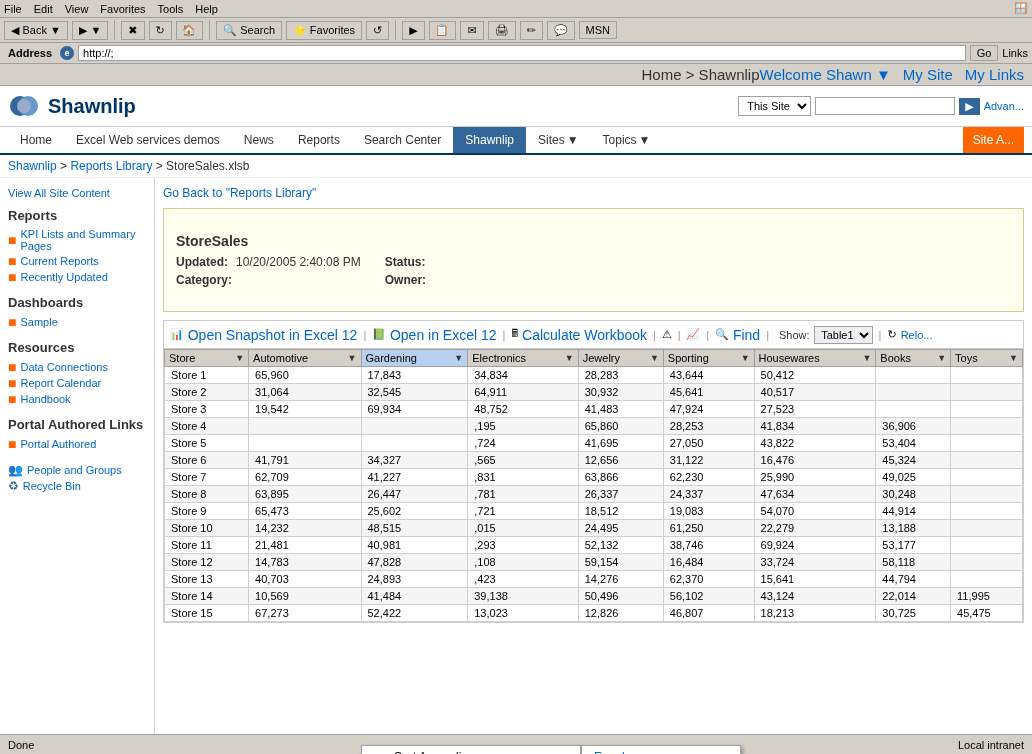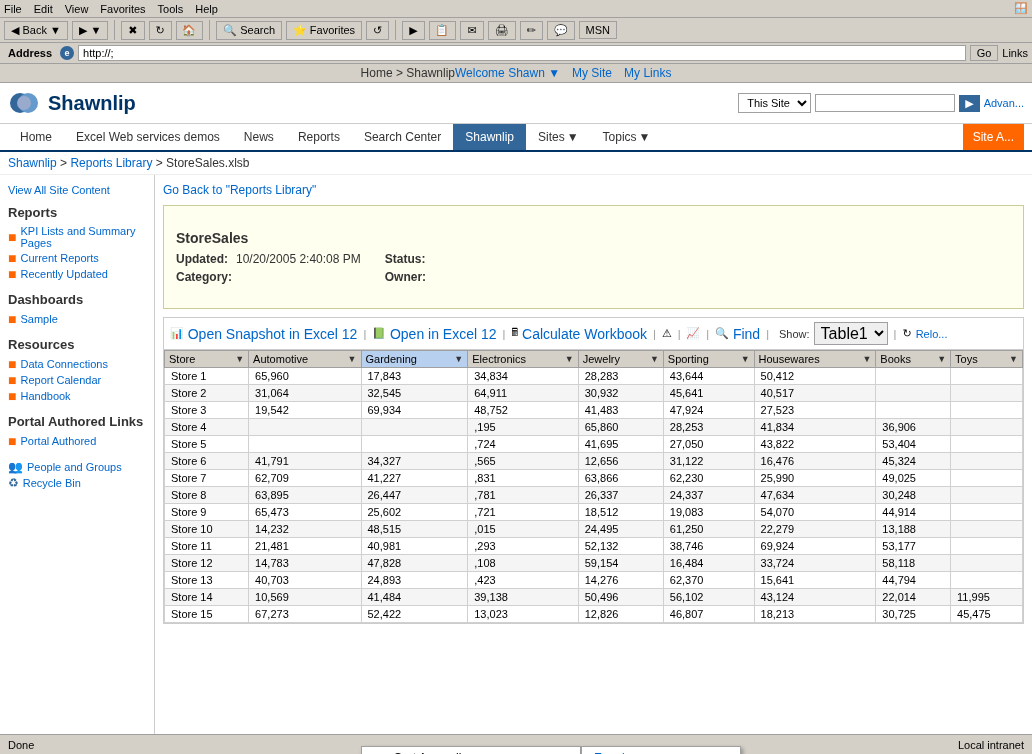--- a/index.html
+++ b/index.html
@@ -11,21 +11,21 @@
     .browser-toolbar { display: flex; align-items: center; padding: 2px 4px; background: #d4d0c8; border-bottom: 1px solid #a0a0a0; gap: 4px; }
     .browser-toolbar .tb-btn { background: #d4d0c8; border: 1px solid #a0a0a0; padding: 2px 6px; font-size: 11px; cursor: pointer; display: flex; align-items: center; gap: 2px; }
     .browser-toolbar .sep { width: 1px; height: 20px; background: #a0a0a0; margin: 0 2px; }
     .address-bar { display: flex; align-items: center; padding: 2px 4px; background: #d4d0c8; border-bottom: 1px solid #a0a0a0; gap: 4px; justify-content: flex-end; }
     .address-label { font-size: 11px; font-weight: bold; padding: 2px 4px; }
     .address-input { flex: 1; border: 1px solid #a0a0a0; padding: 1px 4px; font-size: 11px; background: #fff; }
     .go-btn { background: #d4d0c8; border: 1px solid #a0a0a0; padding: 1px 6px; font-size: 11px; cursor: pointer; }
     .links-btn { font-size: 11px; cursor: pointer; }
 
     
-    .sp-top-bar { display: flex; justify-content: center; align-items: center; background: #d4d0c8; padding: 2px 8px; border-bottom: 1px solid #a0a0a0; font-size: 12px; }
+    .sp-top-bar { display: flex; justify-content: flex-end; align-items: center; background: #d4d0c8; padding: 2px 8px; border-bottom: 1px solid #a0a0a0; font-size: 15px; }
     .sp-breadcrumb { color: #333; }
     .sp-top-links { display: flex; gap: 12px; color: #0066cc; }
     .sp-top-links span { cursor: pointer; }
 
     
     .sp-header { display: flex; align-items: center; justify-content: space-between; background: #fff; padding: 4px 8px; border-bottom: 1px solid #ccc; }
     .sp-logo-area { display: flex; align-items: center; gap: 8px; }
     .sp-logo-icon { width: 32px; height: 32px; }
     .sp-site-title { font-size: 20px; color: #003366; font-weight: bold; }
     .sp-search-area { display: flex; align-items: center; gap: 4px; }
@@ -70,21 +70,21 @@
     .report-meta-col { display: flex; flex-direction: column; gap: 4px; }
     .report-meta-row { display: flex; gap: 8px; }
     .meta-label { font-weight: bold; color: #333; }
     .meta-value { color: #333; }
 
     
     .excel-toolbar { display: flex; align-items: center; background: #fff; border: 1px solid #ccc; border-bottom: none; padding: 4px 6px; gap: 4px; font-size: 11px; flex-wrap: wrap; }
     .excel-toolbar-btn { display: flex; align-items: center; gap: 2px; color: #0066cc; cursor: pointer; font-size: 14px; }
     .toolbar-sep { color: #999; margin: 0 2px; }
     .show-label { color: #333; margin-left: 4px; }
-    .show-select { border: 1px solid #a0a0a0; padding: 1px 2px; font-size: 16px; }
+    .show-select { border: 1px solid #a0a0a0; padding: 1px 2px; font-size: 11px; text-align: right; }
     .reload-btn { display: flex; align-items: center; gap: 2px; color: #0066cc; cursor: pointer; font-size: 11px; }
 
     
     .table-container { border: 1px solid #ccc; overflow: auto; position: relative; max-height: 380px; }
     table.data-table { border-collapse: collapse; font-size: 11px; width: 100%; }
     table.data-table th { background: #d4d0c8; border: 1px solid #a0a0a0; padding: 2px 4px; white-space: nowrap; font-weight: normal; position: relative; }
     table.data-table th .col-header { display: flex; align-items: center; justify-content: space-between; }
     table.data-table th .dropdown-arrow { cursor: pointer; color: #333; font-size: 9px; }
     table.data-table td { border: 1px solid #d0d0d0; padding: 2px 6px; white-space: nowrap; }
     table.data-table tr:nth-child(even) { background: #f5f5f5; }

